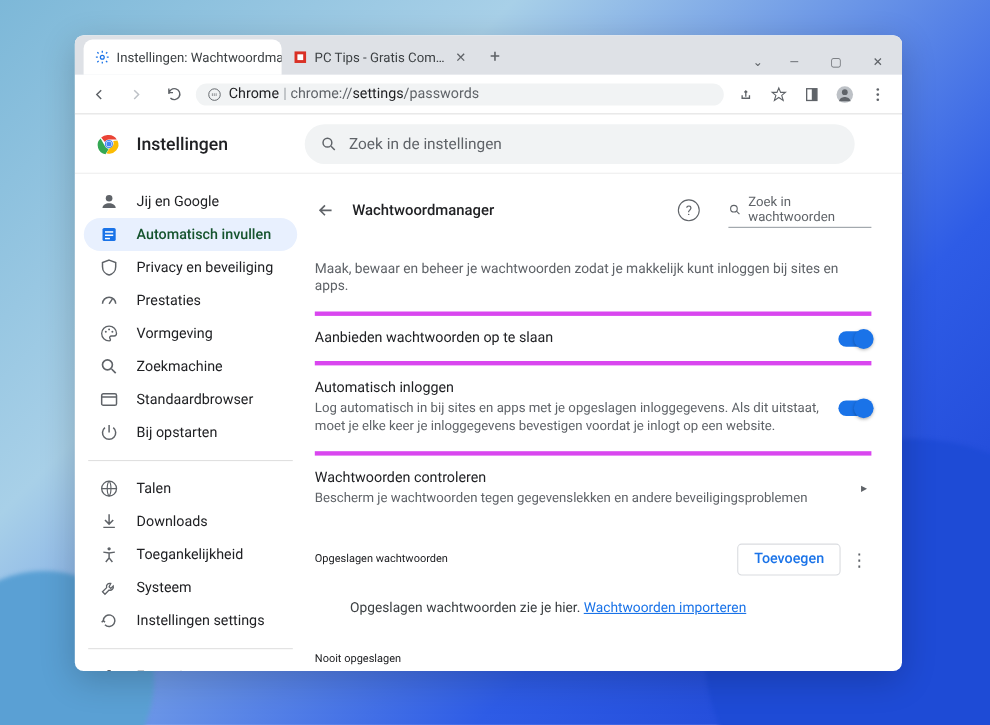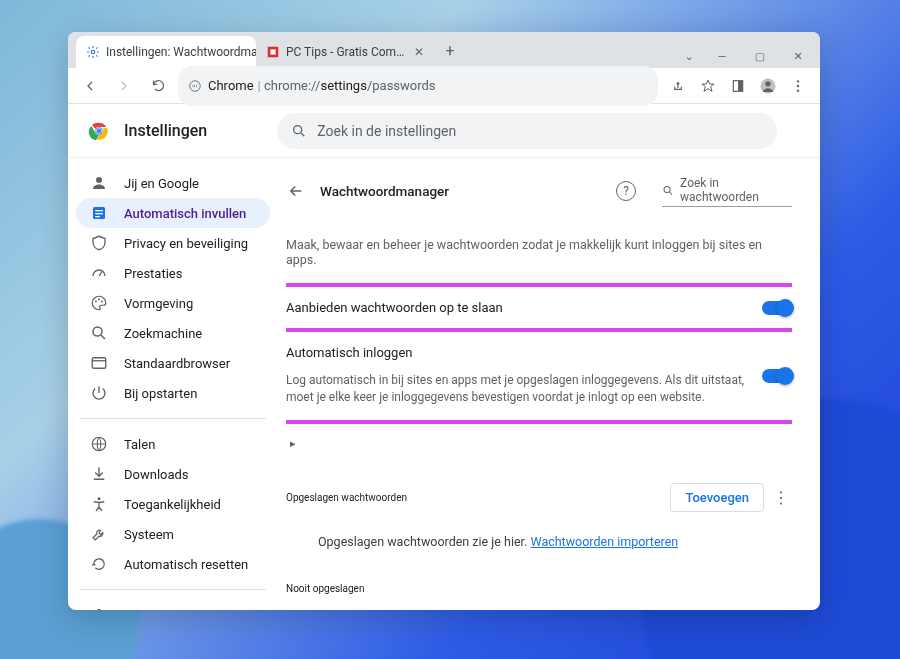--- a/index.html
+++ b/index.html
@@ -28,58 +28,58 @@
 .tab-favicon { width:14px; height:14px; flex-shrink:0; }
 .tab-close { width:14px; height:14px; display:flex; align-items:center; justify-content:center; font-size:12px; color:#5f6368; border-radius:50%; flex-shrink:0; }
 .tab-new { width:28px; height:28px; display:flex; align-items:center; justify-content:center; font-size:16px; color:#5f6368; }
 .win-controls { display:flex; align-items:flex-start; padding-top:4px; padding-right:4px; gap:2px; }
 .win-btn { width:36px; height:24px; display:flex; align-items:center; justify-content:center; color:#5f6368; font-size:11px; }
 .win-chevron { width:26px; }
 
 .toolbar { height:36px; background:#fff; border-bottom:1px solid #e0e0e0; display:flex; align-items:center; padding:0 8px; gap:6px; }
 .tb-btn { width:28px; height:28px; display:flex; align-items:center; justify-content:center; color:#5f6368; border-radius:50%; }
 .tb-btn.disabled { color:#bdc1c6; }
-.omnibox { flex:1; height:40px; background:#f1f3f4; border-radius:14px; display:flex; align-items:center; padding:0 10px; gap:6px; font-size:13px; color:#5f6368; }
+.omnibox { flex:1; height:20px; background:#f1f3f4; border-radius:14px; display:flex; align-items:center; padding:0 10px; gap:6px; font-size:13px; color:#5f6368; }
 .omnibox .lock { width:14px; height:14px; }
 .omni-host { color:#202124; }
 .tb-right { display:flex; gap:2px; }
 
 .content { flex:1; display:flex; flex-direction:column; overflow:hidden; }
 .sethead {
   height:54px; display:flex; align-items:center; padding:0 20px; gap:14px;
   border-bottom:1px solid #eee;
 }
 .chrome-logo { width:22px; height:22px; }
 .sethead h1 { font-size:16px; font-weight:500; color:#202124; }
 .search-settings { flex:1; max-width:500px; margin-left:56px; height:36px; background:#f1f3f4; border-radius:18px; display:flex; align-items:center; padding:0 14px; gap:10px; color:#5f6368; font-size:14px; }
 
 .body { flex:1; display:flex; overflow:hidden; }
 .sidebar { width:210px; padding:10px 8px; overflow-y:auto; }
 .nav-item {
   height:30px; display:flex; align-items:center; gap:16px; padding:0 14px;
   font-size:13px; color:#202124; border-radius:16px; cursor:pointer;
 }
-.nav-item.active { background:#e8f0fe; color:#4c1d95; font-weight:500; }
+.nav-item.active { background:#e8f0fe; color:#14532d; font-weight:500; }
 .nav-item .ni-icon { width:18px; height:18px; display:flex; align-items:center; justify-content:center; color:#5f6368; }
 .nav-item.active .ni-icon { color:#1a73e8; }
 .nav-sep { height:1px; background:#e0e0e0; margin:10px 4px; }
 .ext-link { display:flex; gap:6px; align-items:center; }
 
 .main { flex:1; padding:16px 28px 16px 8px; overflow-y:auto; font-size:13px; color:#3c4043; }
 .main-header { display:flex; align-items:center; gap:14px; padding-bottom:8px; }
 .main-header .back { width:20px; height:20px; display:flex; align-items:center; justify-content:center; color:#5f6368; }
 .main-header h2 { font-size:13.5px; font-weight:500; color:#202124; flex:1; }
 .main-header .help { width:20px; height:20px; border:1.5px solid #5f6368; border-radius:50%; display:flex; align-items:center; justify-content:center; font-size:12px; color:#5f6368; }
 .pw-search { display:flex; align-items:center; gap:6px; border-bottom:1px solid #9aa0a6; padding:2px 0; width:130px; font-size:12px; color:#5f6368; }
 .intro { padding:22px 0 16px; font-size:12.5px; color:#5f6368; }
 .row { display:flex; align-items:center; padding:13px 0; border-top:4px solid #d946ef; gap:10px; }
 .row:first-of-type { border-top:none; }
 .row-texts { flex:1; }
 .row-title { font-size:13px; color:#202124; }
-.row-desc { font-size:12px; color:#5f6368; margin-top:12px; line-height:1.45; }
+.row-desc { font-size:12px; color:#5f6368; margin-top:2px; line-height:1.45; }
 .toggle { width:30px; height:14px; background:#1a73e8; border-radius:7px; position:relative; }
 .toggle::after { content:""; position:absolute; right:-2px; top:-2px; width:18px; height:18px; background:#1a73e8; border-radius:50%; box-shadow:0 1px 3px rgba(0,0,0,0.3); }
 .chev { color:#5f6368; font-size:11px; padding:0 4px; }
 .section-head { display:flex; align-items:center; padding-top:20px; padding-bottom:6px; }
 .section-head .sh-title { font-size:10px; color:#202124; flex:1; }
 .btn-outline { border:1px solid #dadce0; background:#fff; color:#1a73e8; font-size:13px; padding:6px 14px; border-radius:4px; font-weight:500;text-align:right; }
 .kebab { width:22px; display:flex; align-items:center; justify-content:center; color:#5f6368; font-size:16px; margin-left:6px; }
 .empty-msg { padding:16px 0 8px 32px; font-size:12.5px; color:#3c4043; }
 .link { color:#1a73e8; text-decoration:underline; }
 
@@ -322,21 +322,21 @@
               </svg>
             </span>
           <span>Systeem</span>
         </div>
         <div class="nav-item">
           <span class="ni-icon">
               <svg width="18" height="18" viewBox="0 0 24 24">
                 <path d="M5 12a7 7 0 1 1 2 5M5 12l-2 2m2-2l2 2" fill="none" stroke="#5f6368" stroke-width="1.8"></path>
               </svg>
             </span>
-          <span>Automatisch resetten</span>
+          <span>Instellingen settings</span>
         </div>
 
         <div class="nav-sep"></div>
 
         <div class="nav-item">
           <span class="ni-icon">
               <svg width="18" height="18" viewBox="0 0 24 24">
                 <path d="M10 4h4v3h4v4h3v4h-3v4h-4v-3h-4v3H6v-4H3v-4h3V7h4z" fill="#5f6368"></path>
               </svg>
             </span>
@@ -379,20 +379,24 @@
 
         <div class="row">
           <div class="row-texts">
             <div class="row-title">Automatisch inloggen</div>
             <div class="row-desc">Log automatisch in bij sites en apps met je opgeslagen inloggegevens. Als dit uitstaat, moet je elke keer je inloggegevens bevestigen voordat je inlogt op een website.</div>
           </div>
           <div class="toggle"></div>
         </div>
 
         <div class="row">
+          <div class="row-texts">
+            <div class="row-title">Wachtwoorden controleren</div>
+            <div class="row-desc">Bescherm je wachtwoorden tegen gegevenslekken en andere beveiligingsproblemen</div>
+          </div>
           <span class="chev">▸</span>
         </div>
 
         <div class="section-head">
           <div class="sh-title">Opgeslagen wachtwoorden</div>
           <button class="btn-outline">Toevoegen</button>
           <div class="kebab">⋮</div>
         </div>
         <div class="empty-msg">
           <span>Opgeslagen wachtwoorden zie je hier. </span><a class="link">Wachtwoorden importeren</a>

